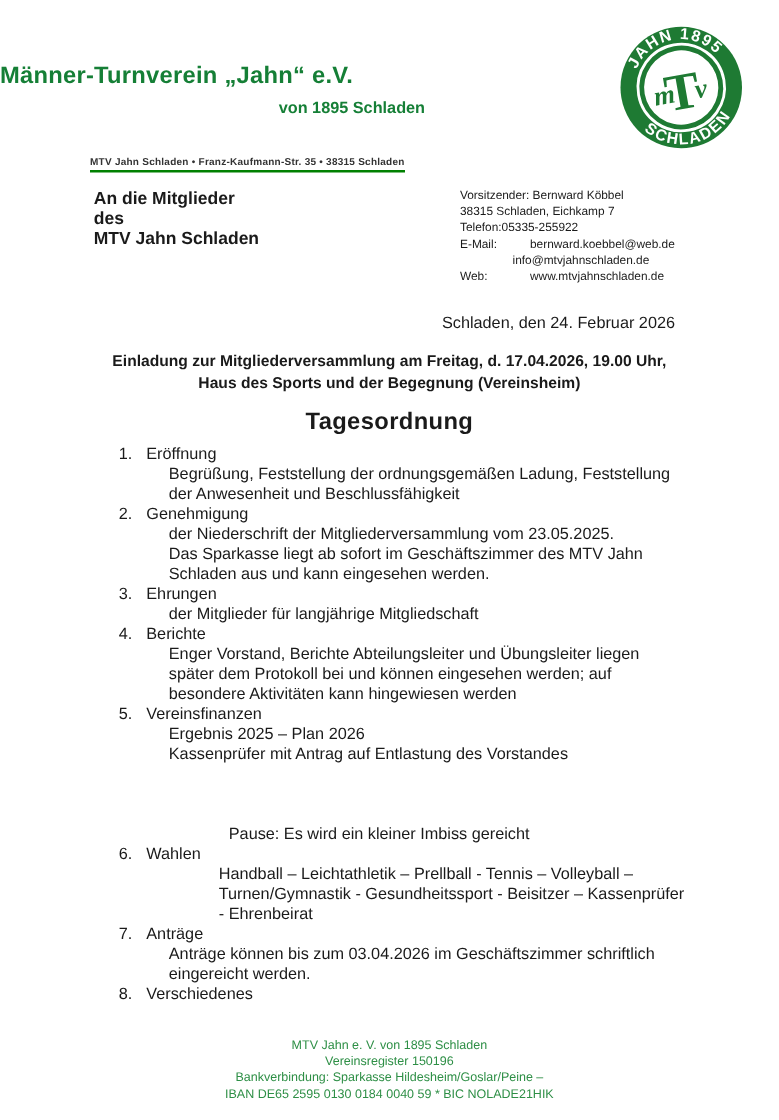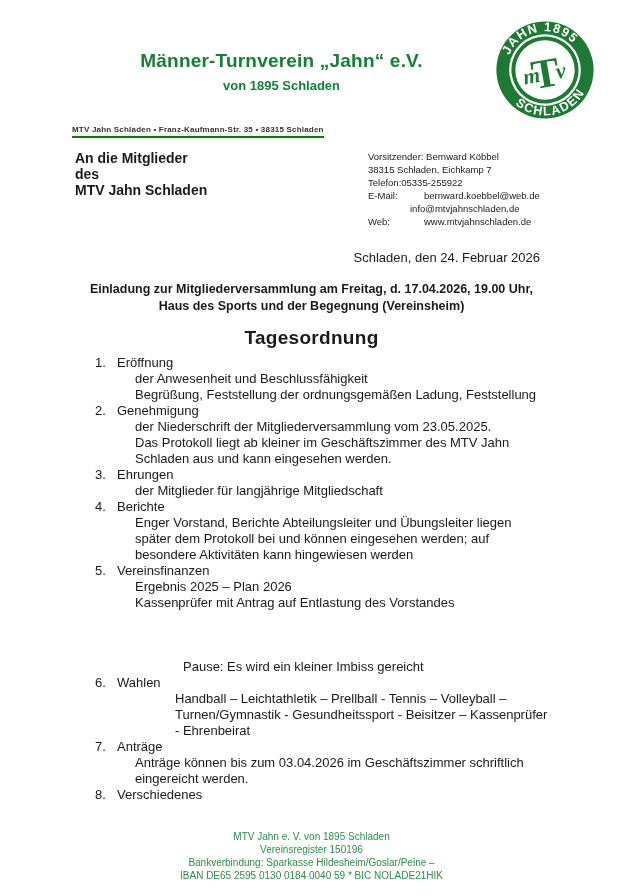--- a/index.html
+++ b/index.html
@@ -7,21 +7,21 @@
     position:relative;
     width:623px;height:896px;
     background:#fff;
     font-family:"Liberation Sans", sans-serif;
     color:#1a1a1a;
     overflow:hidden;
   }
   
   .header{position:relative;padding-top:50px;}
   .header-title{
-    text-align:center;
+    text-align:left;
     font-size:19px;font-weight:bold;
     color:#157f36;
     letter-spacing:0.2px;
     margin-right:60px;
   }
   .header-subtitle{
     text-align:center;
     font-size:13px;font-weight:bold;
     color:#157f36;
     margin-top:6px;
@@ -157,31 +157,31 @@
 
   <div class="agenda-title">Tagesordnung</div>
 
   <div class="agenda">
 
     <div class="item">
       <div class="item-head">
         <span class="item-num">1.</span>
         <span>Eröffnung</span>
       </div>
+      <div class="line">Begrüßung, Feststellung der ordnungsgemäßen Ladung, Feststellung</div>
       <div class="line">der Anwesenheit und Beschlussfähigkeit</div>
-      <div class="line">Begrüßung, Feststellung der ordnungsgemäßen Ladung, Feststellung</div>
     </div>
 
     <div class="item">
       <div class="item-head">
         <span class="item-num">2.</span>
         <span>Genehmigung</span>
       </div>
       <div class="line">der Niederschrift der Mitgliederversammlung vom 23.05.2025.</div>
-      <div class="line">Das Protokoll liegt ab kleiner im Geschäftszimmer des MTV Jahn</div>
+      <div class="line">Das Sparkasse liegt ab sofort im Geschäftszimmer des MTV Jahn</div>
       <div class="line">Schladen aus und kann eingesehen werden.</div>
     </div>
 
     <div class="item">
       <div class="item-head">
         <span class="item-num">3.</span>
         <span>Ehrungen</span>
       </div>
       <div class="line">der Mitglieder für langjährige Mitgliedschaft</div>
     </div>

